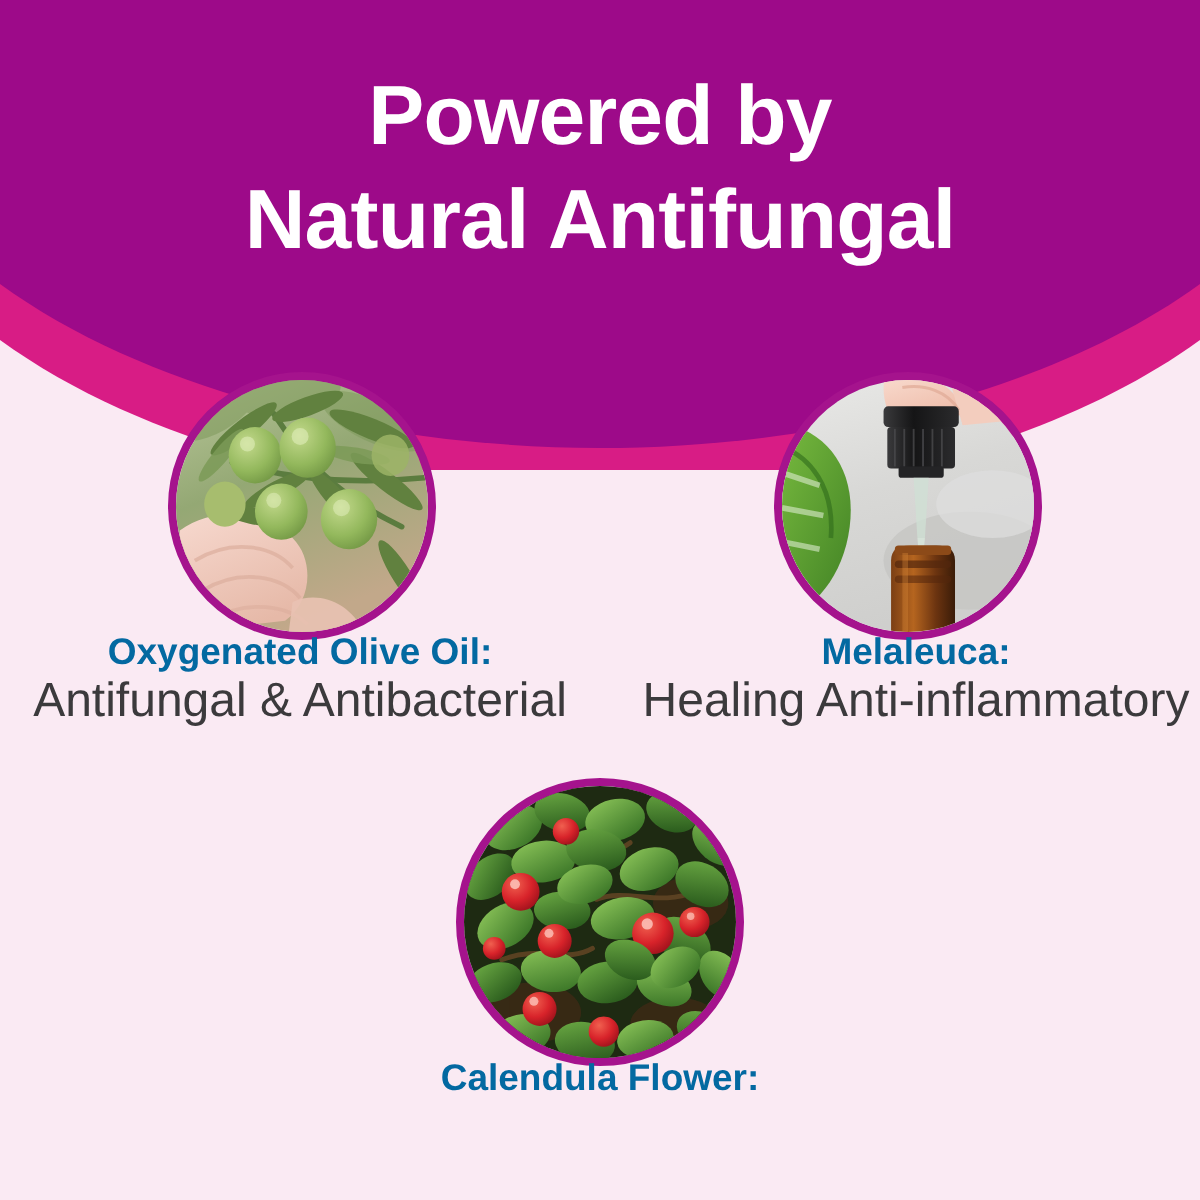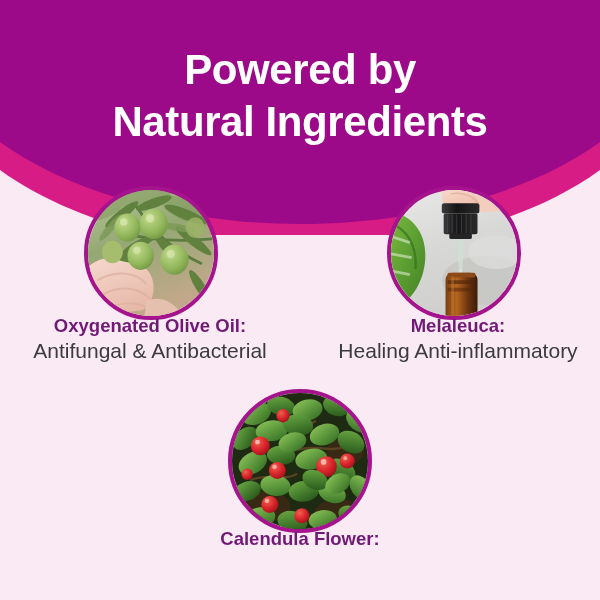--- a/index.html
+++ b/index.html
@@ -32,21 +32,21 @@
     z-index: 1;
   }
   .banner svg {
     display: block;
     width: 600px;
     height: 235px;
   }
 
   .banner-title {
     position: absolute;
-    top: 12px;
+    top: 0;
     left: 0;
     width: 600px;
     z-index: 3;
     text-align: center;
     color: #ffffff;
     font-weight: bold;
     font-size: 42px;
     line-height: 52px;
     letter-spacing: -0.4px;
     padding-top: 32px;
@@ -87,27 +87,27 @@
   .caption {
     position: absolute;
     text-align: center;
     z-index: 6;
   }
   .caption .name {
     display: block;
     font-weight: bold;
     font-size: 18.5px;
     line-height: 24px;
-    color: #701a75;
+    color: #0369a1;
     white-space: nowrap;
   }
   .caption .desc {
     display: block;
     font-weight: normal;
-    font-size: 21px;
+    font-size: 24px;
     line-height: 26px;
     color: #3b3a3c;
     white-space: nowrap;
   }
 
   #caption-olive     { left: 0px;   top: 314px; width: 300px; }
   #caption-melaleuca { left: 308px; top: 314px; width: 300px; }
   #caption-calendula { left: 0px;   top: 527px; width: 600px; }
 </style>
 </head>
@@ -119,21 +119,21 @@
     <svg viewBox="0 0 600 235" preserveAspectRatio="none">
 
       <path d="M0,0 L600,0 L600,170 C520,228 400,252 300,252 C200,252 80,228 0,170 Z" fill="#d81c85"></path>
 
       <path d="M0,0 L600,0 L600,142 C520,200 400,224 300,224 C200,224 80,200 0,142 Z" fill="#9d0a89"></path>
     </svg>
   </div>
 
   <div class="banner-title">
     <span class="line">Powered by</span>
-    <span class="line">Natural Ingredients</span>
+    <span class="line">Natural Antifungal</span>
   </div>
 
   <div class="circle" id="circle-olive">
     <div class="photo">
       <svg viewBox="0 0 134 134" preserveAspectRatio="xMidYMid slice">
         <defs>
           <linearGradient id="oliveBg" x1="0" y1="0" x2="0.4" y2="1">
             <stop offset="0%" stop-color="#b9c79a"></stop>
             <stop offset="45%" stop-color="#94a874"></stop>
             <stop offset="100%" stop-color="#c2a88a"></stop>

